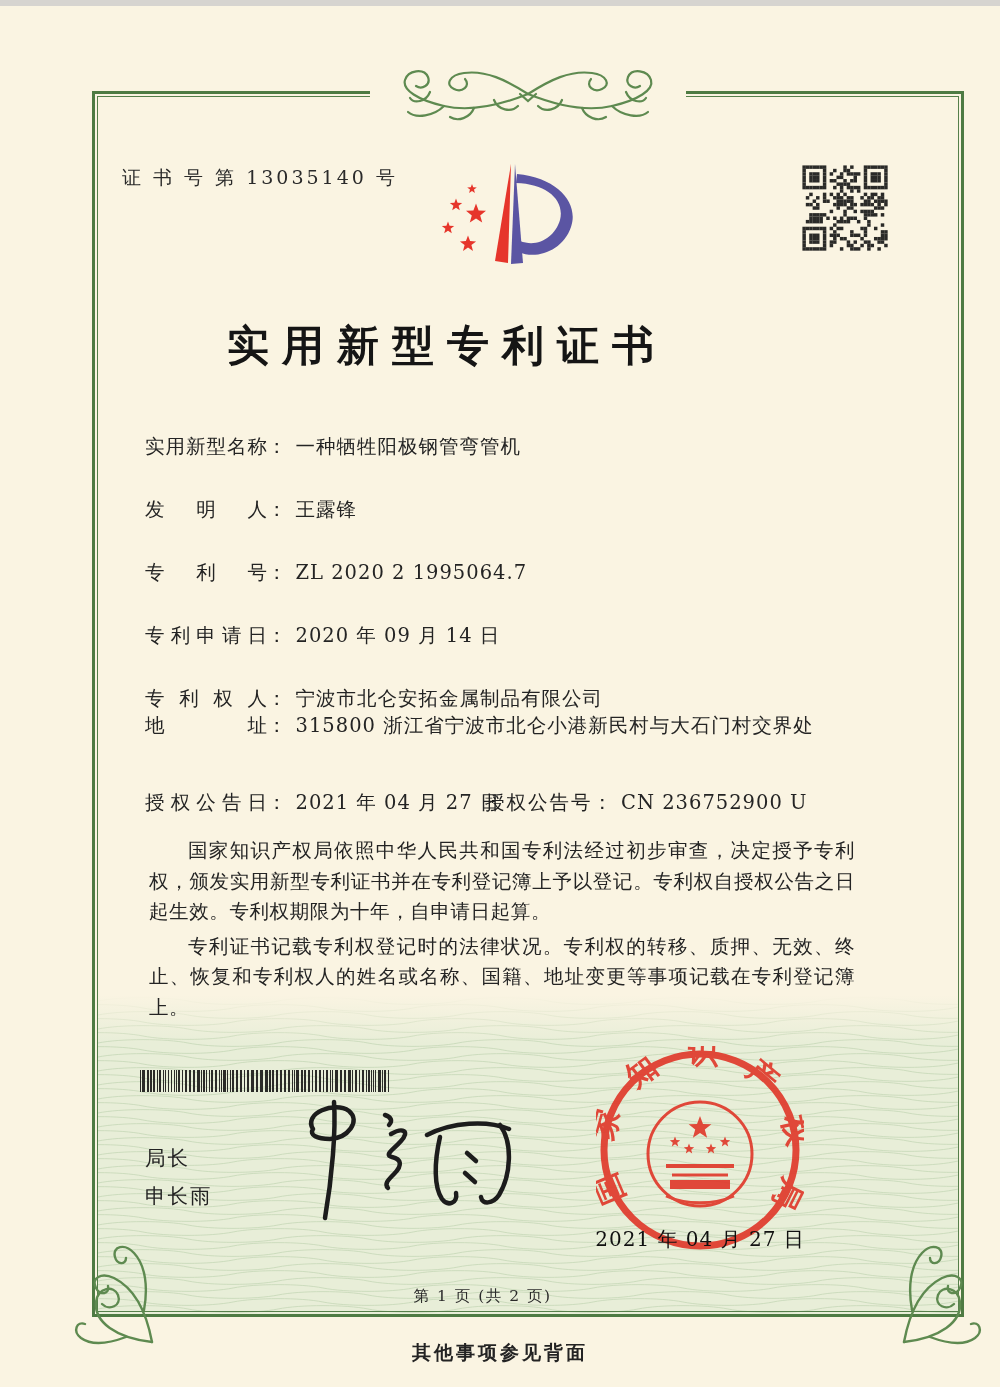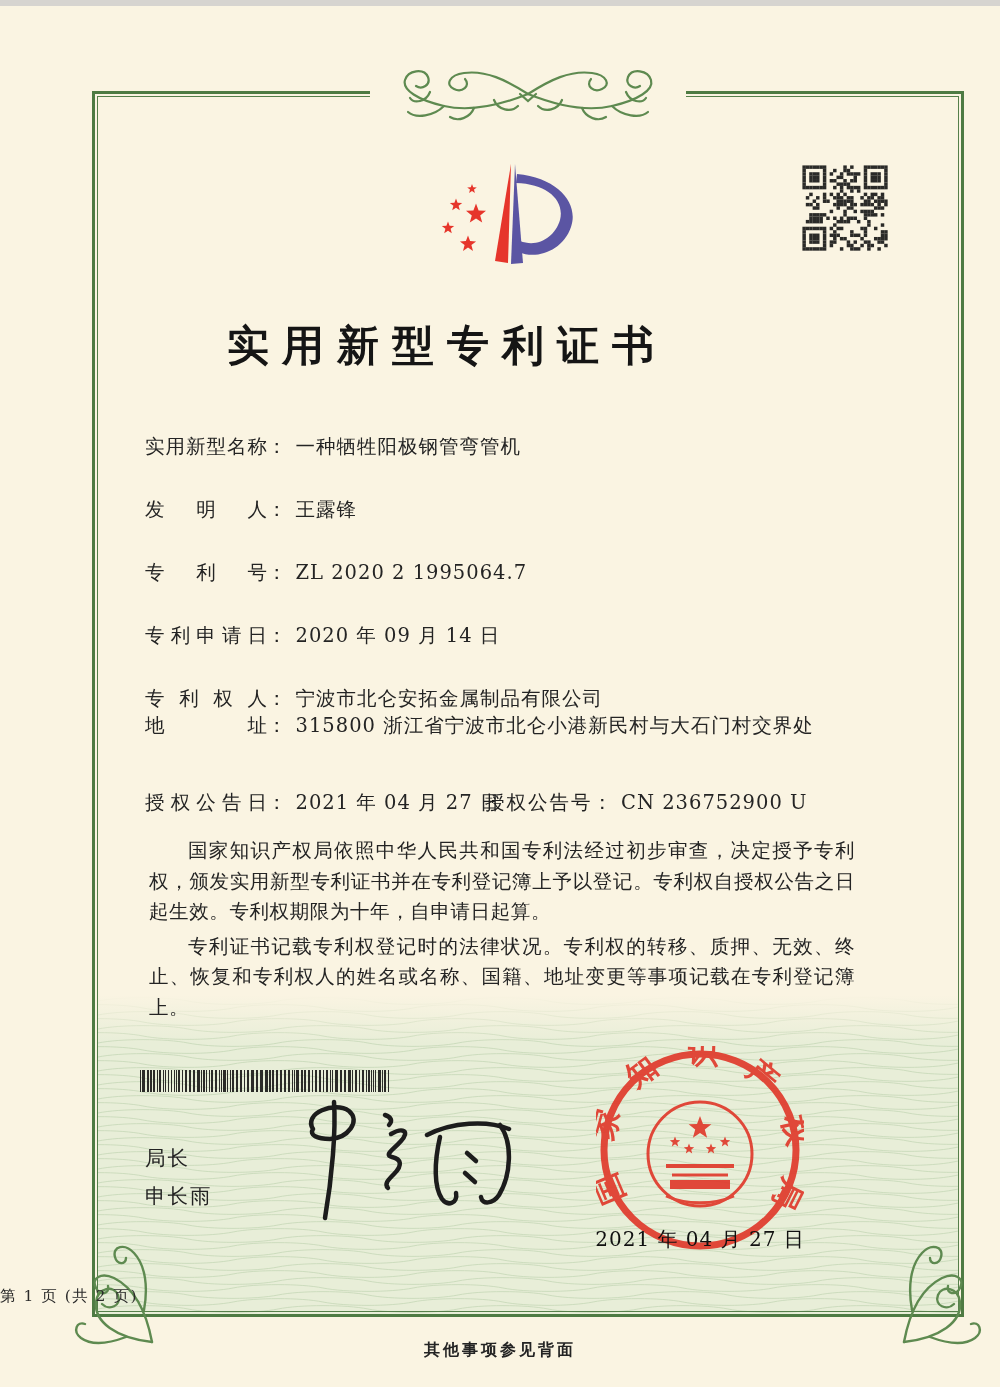--- a/index.html
+++ b/index.html
@@ -21,22 +21,22 @@
   .fvalue{color:#242424;letter-spacing:1px;}
   .gcol2{position:absolute;left:340px;top:0;white-space:nowrap;}
   .glabel2{letter-spacing:2px;}
   .paras{position:absolute;left:145px;top:832px;width:714px;font-size:19.5px;line-height:30.5px;text-align:justify;color:#242424;letter-spacing:0.6px;}
   .paras p{margin:4px;text-indent:2em;}
   .barcode{position:absolute;left:140px;top:1070px;width:252px;height:22px;}
   .signer{position:absolute;left:145px;font-size:20.5px;color:#222;letter-spacing:2px;}
   .signature{position:absolute;left:272px;top:1098px;width:252px;height:128px;}
   .seal{position:absolute;left:596px;top:1046px;width:208px;height:208px;}
   .seal-date{position:absolute;left:592px;top:1226px;width:216px;text-align:center;font-size:20px;color:#101010;letter-spacing:1px;}
-  .page-ind{position:absolute;left:0;top:1286px;width:965px;font-size:15.5px;letter-spacing:1.5px;color:#2a2a2a;}
-  .back-note{position:absolute;left:0;top:1340px;width:1000px;text-align:center;font-size:16px;font-weight:700;letter-spacing:3px;color:#232323;}
+  .page-ind{position:absolute;left:0;top:1286px;width:965px;text-align:center;font-size:15.5px;letter-spacing:1.5px;color:#2a2a2a;}
+  .back-note{position:absolute;left:0;top:1340px;width:1000px;text-align:center;font-size:19px;font-weight:700;letter-spacing:3px;color:#232323;}
   .orn-top{position:absolute;left:370px;top:58px;width:316px;height:66px;}
   .orn-corner{position:absolute;width:112px;height:112px;}
   .orn-bl{left:54px;top:1238px;}
   .orn-br{left:890px;top:1238px;transform:scaleX(-1);}
 </style>
 </head>
 <body>
 
 <div class="page">
 
@@ -123,20 +123,21 @@
       <path d="M72,99 C56,105 38,108 27,100 C18,93 23,83 31,86" fill="none" stroke="#5e8a50" stroke-width="2.4" stroke-linecap="round"></path>
       <path d="M90,72 C94,50 92,28 80,15 C71,5 58,8 61,19 C63,27 72,27 72,20" fill="none" stroke="#5e8a50" stroke-width="2.4" stroke-linecap="round"></path>
     </svg>
   <svg class="orn-corner orn-br" id="ornBR" viewBox="0 0 112 112">
       <path d="M98,104 C62,100 40,84 42,64 C44,49 60,47 64,57 C68,68 55,73 48,66" fill="none" stroke="#5e8a50" stroke-width="2.4" stroke-linecap="round"></path>
       <path d="M98,104 C92,72 80,50 60,40 C47,34 37,40 42,50 C46,58 56,56 54,48" fill="none" stroke="#5e8a50" stroke-width="2.4" stroke-linecap="round"></path>
       <path d="M72,99 C56,105 38,108 27,100 C18,93 23,83 31,86" fill="none" stroke="#5e8a50" stroke-width="2.4" stroke-linecap="round"></path>
       <path d="M90,72 C94,50 92,28 80,15 C71,5 58,8 61,19 C63,27 72,27 72,20" fill="none" stroke="#5e8a50" stroke-width="2.4" stroke-linecap="round"></path>
     </svg>
 
+  <div class="cert-no">证 书 号 第 13035140 号</div>
   <svg class="logo" id="logoSvg" viewBox="0 0 170 140">
       <path d="M47.0,32.0L48.2,35.3L51.8,35.5L49.0,37.6L49.9,41.0L47.0,39.1L44.1,41.0L45.0,37.6L42.2,35.5L45.8,35.3Z" fill="#e6352b"></path>
       <path d="M31.0,46.5L32.6,50.8L37.2,51.0L33.6,53.8L34.8,58.3L31.0,55.7L27.2,58.3L28.4,53.8L24.8,51.0L29.4,50.8Z" fill="#e6352b"></path>
       <path d="M51.0,51.5L53.6,58.4L61.0,58.8L55.2,63.4L57.2,70.5L51.0,66.4L44.8,70.5L46.8,63.4L41.0,58.8L48.4,58.4Z" fill="#e6352b"></path>
       <path d="M23.0,69.5L24.6,73.8L29.2,74.0L25.6,76.8L26.8,81.3L23.0,78.7L19.2,81.3L20.4,76.8L16.8,74.0L21.4,73.8Z" fill="#e6352b"></path>
       <path d="M43.0,83.5L45.1,89.1L51.1,89.4L46.4,93.1L48.0,98.9L43.0,95.6L38.0,98.9L39.6,93.1L34.9,89.4L40.9,89.1Z" fill="#e6352b"></path>
       <path d="M86,12 L70,109 L83,111 Z" fill="#e6352b"></path>
       <path d="M90,12 L86,112 L98,111 Z" fill="#5b55a3"></path>
       <path d="M92,22 C134,26 154,52 146,75 C138,99 111,108 94,100 L95,89 C113,96 130,85 135,68 C140,48 122,32 91,31 Z" fill="#5b55a3"></path>
     </svg>

